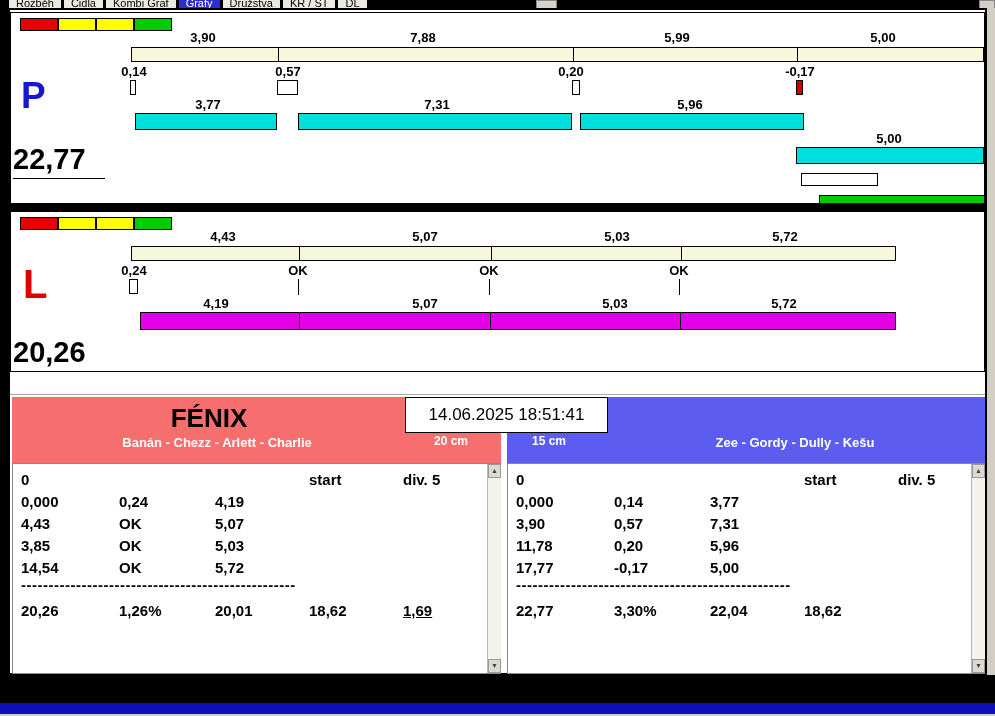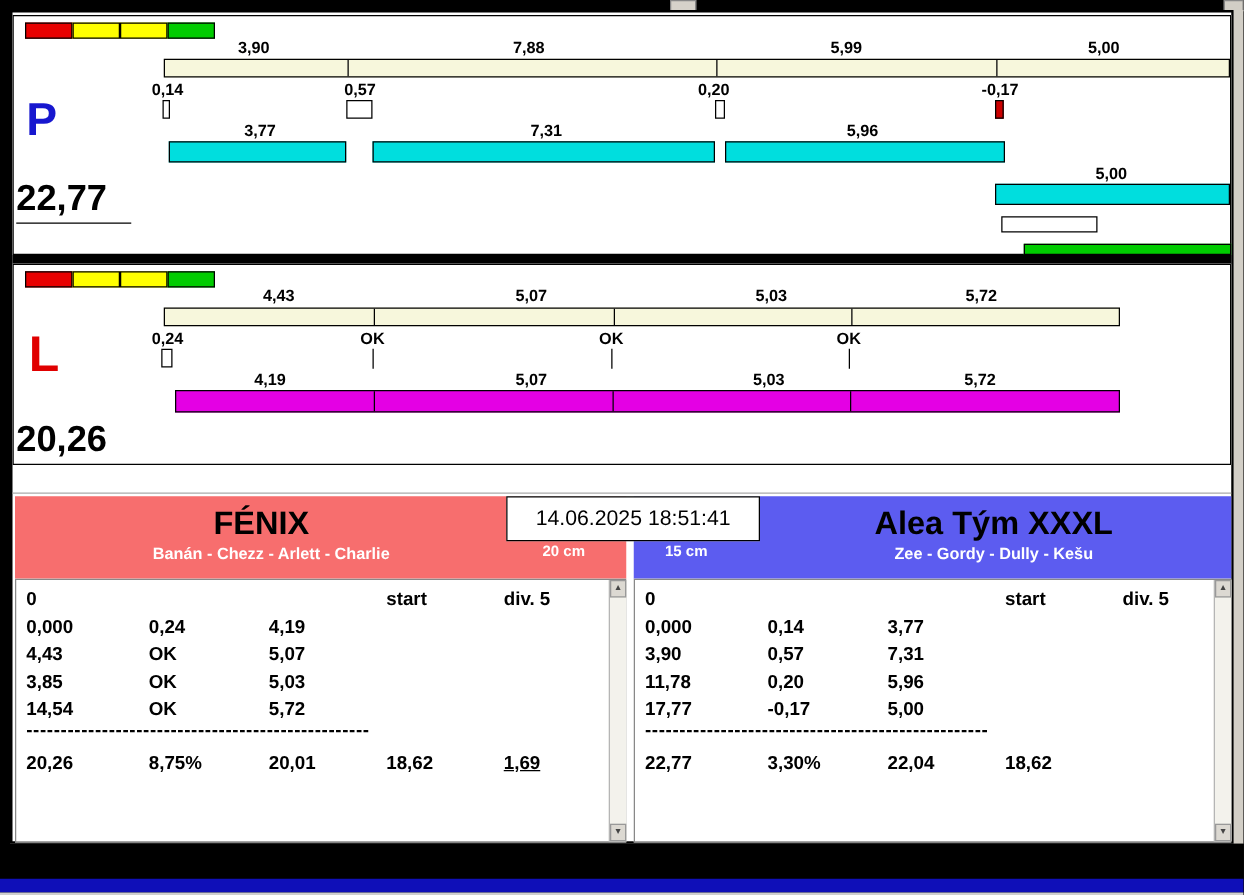--- a/index.html
+++ b/index.html
@@ -25,20 +25,25 @@
   .hdr-height { position:absolute; transform:translateX(-50%); font-size:12px; font-weight:bold; color:#fff; white-space:nowrap; }
   .sb { position:absolute; width:14px; background:#f3f2ec; border-left:1px solid #b5b5b5; }
   .sb-btn { position:absolute; left:0; width:13px; height:14px; background:#dcd9d2; border:1px solid #999;
             font-size:7px; text-align:center; line-height:12px; color:#444; cursor:pointer; }
 </style>
 </head>
 <body>
 
 <div class="screen">
 
+  <div class="tabwrap">
+    <div style="margin-top:-7px; white-space:nowrap;">
+      <span class="tab">Rozběh</span><span class="tab">Čidla</span><span class="tab">Kombi Graf</span><span class="tab active">Grafy</span><span class="tab">Družstva</span><span class="tab">KR / ST</span><span class="tab">DL</span>
+    </div>
+  </div>
   <div class="abs" style="left:536px;top:0;width:21px;height:13px;background:#d6d2ca;border:1px solid #888;"></div>
   <div class="abs" style="left:979px;top:0;width:16px;height:9px;background:#d2cec6;border:1px solid #888;"></div>
 
   <div class="frame"></div>
 
   <div class="panel" style="left:10px;top:12px;width:975px;height:192px;">
     <div class="light" style="left:9px;top:5px;background:#e80000;"></div>
     <div class="light" style="left:47px;top:5px;background:#ffff00;"></div>
     <div class="light" style="left:85px;top:5px;background:#ffff00;"></div>
     <div class="light" style="left:123px;top:5px;background:#00cc00;"></div>
@@ -130,21 +135,20 @@
   <div class="abs" style="left:10px;top:394px;width:975px;height:1px;background:#aaa;"></div>
 
   <div class="abs" style="left:12px;top:397px;width:489px;height:66px;background:#f76e6e;">
     <span class="hdr-name" style="left:197px;top:6px;">FÉNIX</span>
     <span class="hdr-sub" style="left:205px;top:38px;">Banán - Chezz - Arlett - Charlie</span>
     <span class="hdr-height" style="left:439px;top:37px;">20 cm</span>
   </div>
 
   <div class="abs" style="left:507px;top:397px;width:478px;height:66px;background:#5c5cf0;">
     <span class="hdr-height" style="left:42px;top:37px;">15 cm</span>
-    <span class="hdr-name" style="left:288px;top:6px;">Alea Tým XXXL</span>
     <span class="hdr-sub" style="left:288px;top:38px;">Zee - Gordy - Dully - Kešu</span>
   </div>
 
   <div class="abs" style="left:405px;top:397px;width:203px;height:36px;background:#fff;border:1px solid #000;
        text-align:center;line-height:34px;font-size:17px;color:#000;">14.06.2025 18:51:41</div>
 
   <div class="abs" style="left:12px;top:463px;width:489px;height:211px;background:#fff;border:1px solid #888;">
     <span class="cell" style="left:8px;top:7px;">0</span>
     <span class="cell" style="left:296px;top:7px;">start</span>
     <span class="cell" style="left:390px;top:7px;">div. 5</span>
@@ -161,21 +165,21 @@
     <span class="cell" style="left:106px;top:73px;">OK</span>
     <span class="cell" style="left:202px;top:73px;">5,03</span>
 
     <span class="cell" style="left:8px;top:95px;">14,54</span>
     <span class="cell" style="left:106px;top:95px;">OK</span>
     <span class="cell" style="left:202px;top:95px;">5,72</span>
 
     <span class="cell" style="left:8px;top:112px;letter-spacing:0.5px;">--------------------------------------------------</span>
 
     <span class="cell" style="left:8px;top:138px;">20,26</span>
-    <span class="cell" style="left:106px;top:138px;">8,75%</span>
+    <span class="cell" style="left:106px;top:138px;">1,26%</span>
     <span class="cell" style="left:202px;top:138px;">20,01</span>
     <span class="cell" style="left:296px;top:138px;">18,62</span>
     <span class="cell" style="left:390px;top:138px;text-decoration:underline;">1,69</span>
 
     <div class="sb" style="left:474px;top:0;height:209px;">
       <div class="sb-btn" style="top:0;">▲</div>
       <div class="sb-btn" style="bottom:0;top:auto;">▼</div>
     </div>
   </div>
 

